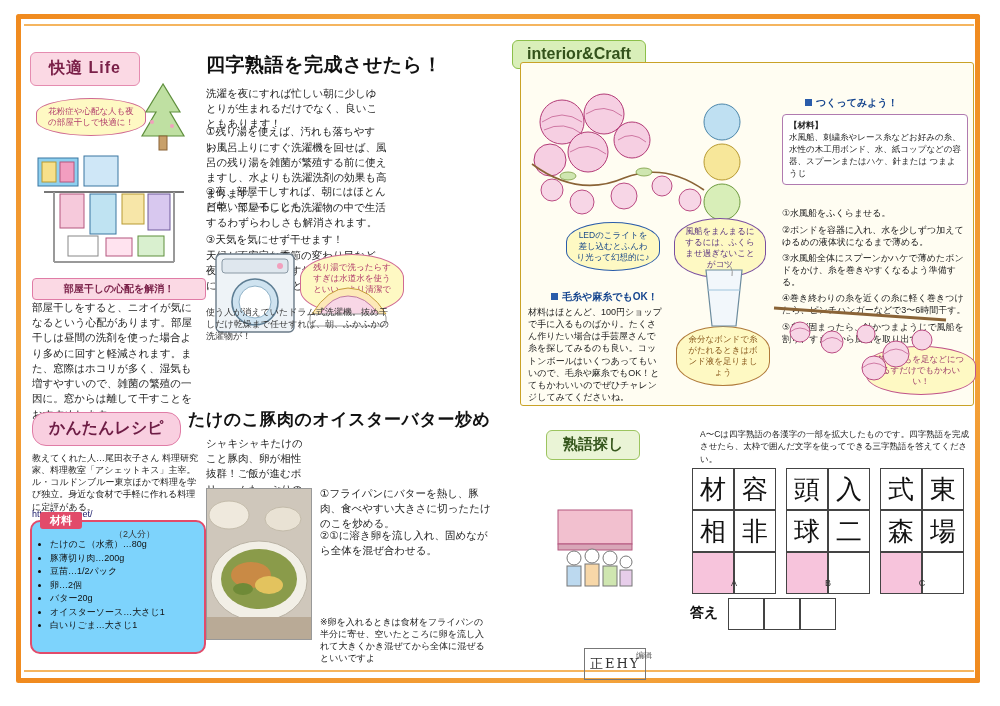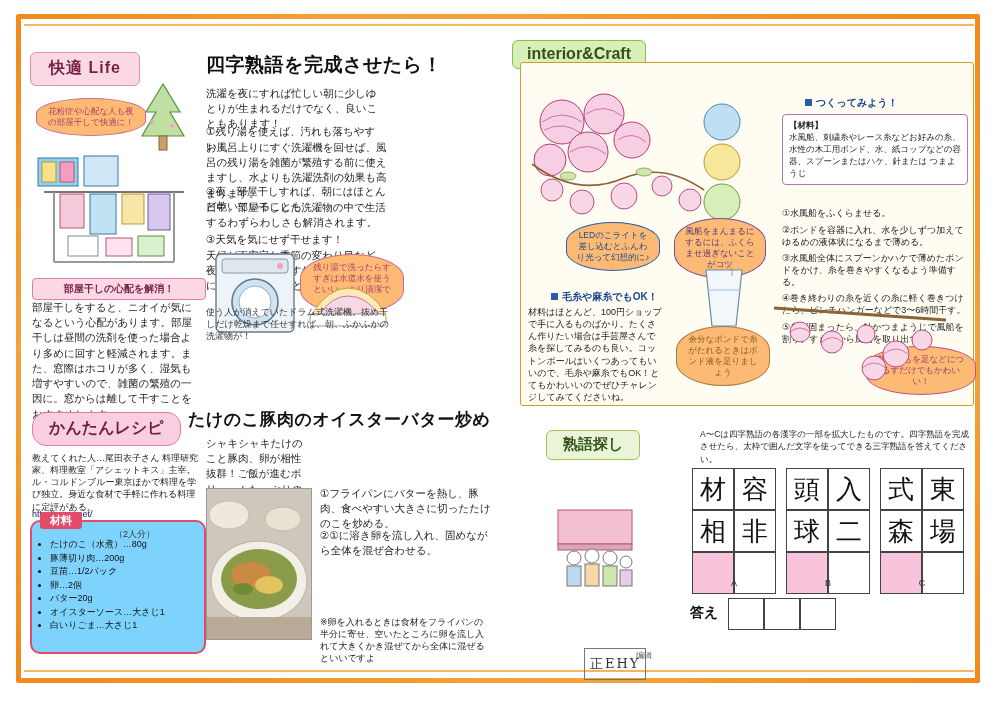--- a/index.html
+++ b/index.html
@@ -65,21 +65,21 @@
     margin:0;font-size:19px;font-weight:bold;color:#111;
     letter-spacing:0.5px;
   }
   .body-text{font-size:10.5px;line-height:1.45;color:#1c1c1c;}
   .tiny{font-size:9px;line-height:1.35;color:#222;}
   #sec-title-left{position:absolute;left:30px;top:52px;}
 
   .balloon{
     position:relative;
     border:1px solid #d06a93;
-    background:#fdba74;
+    background:#fef9c3;
     border-radius:50%/40%;
     padding:7px 8px;
     font-size:8.5px;line-height:1.3;color:#b03a6a;
     text-align:center;
   }
 
   .pink-band{
     background:#fbd9e4;border:1px solid #e07ca6;border-radius:4px;
     text-align:center;font-size:10px;font-weight:bold;color:#7a2048;
     padding:3px 6px;

